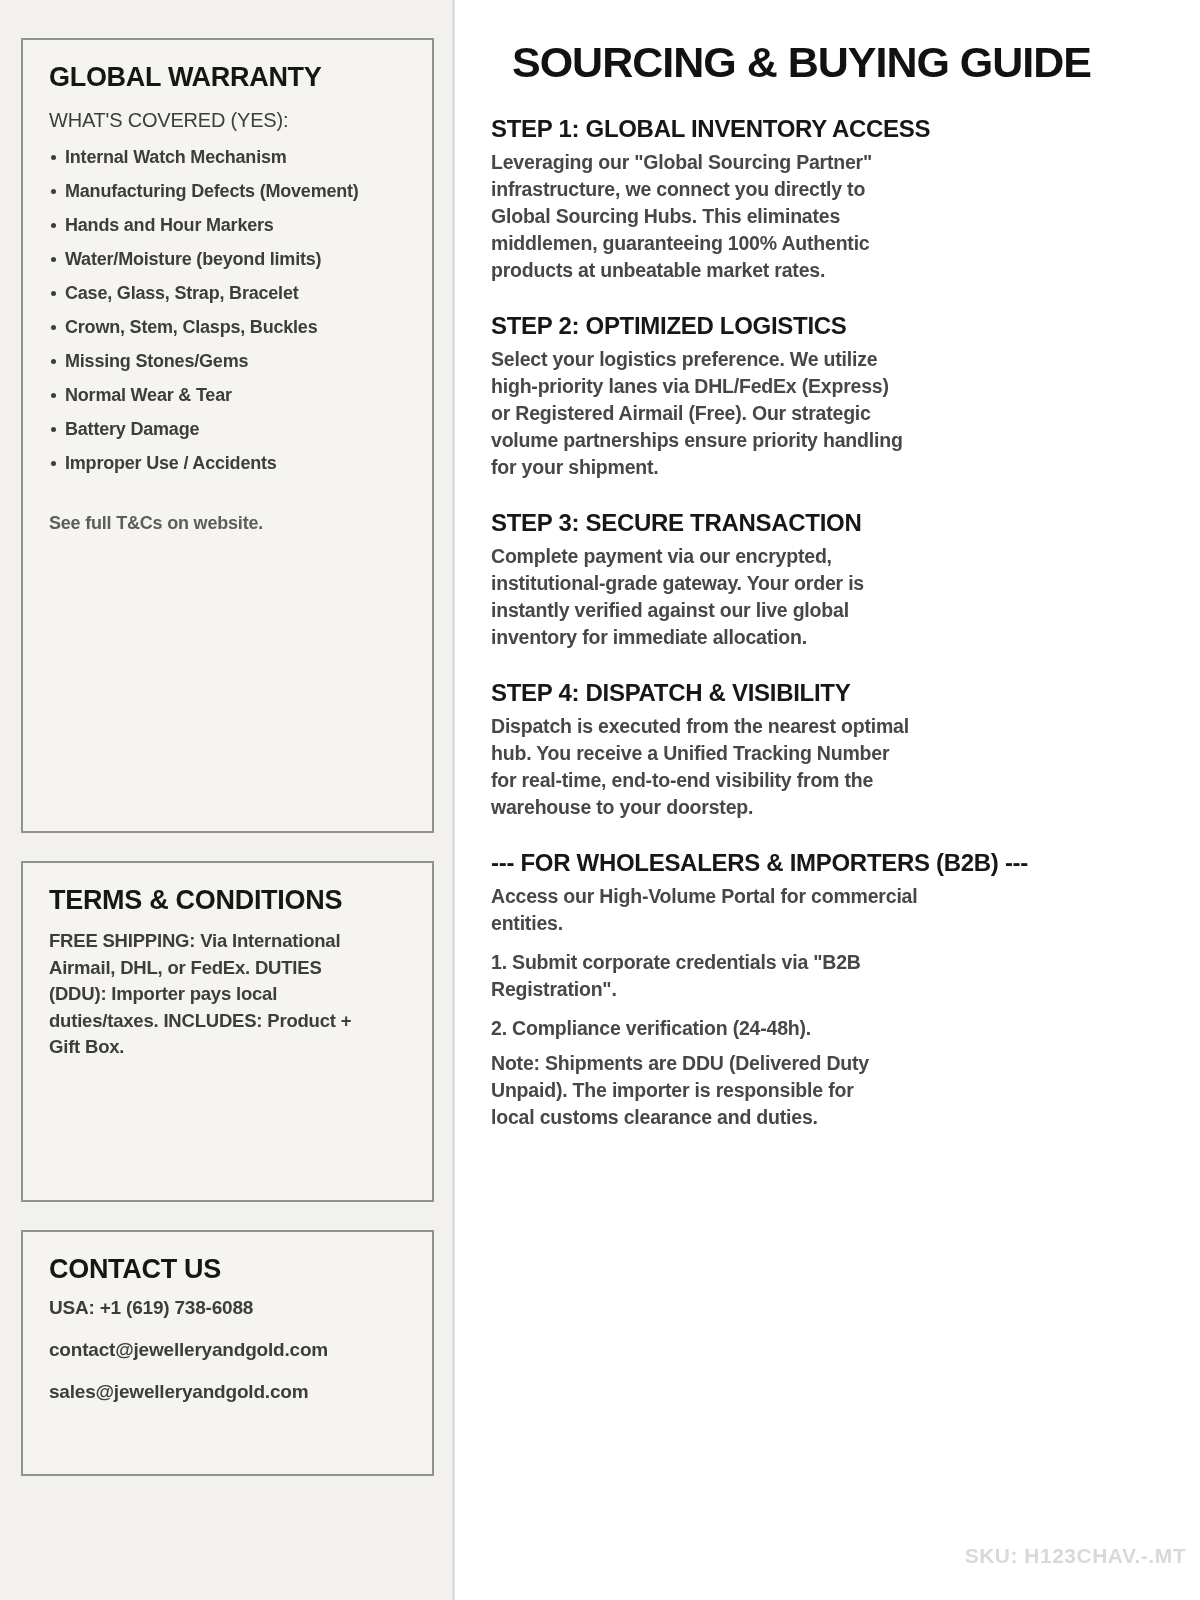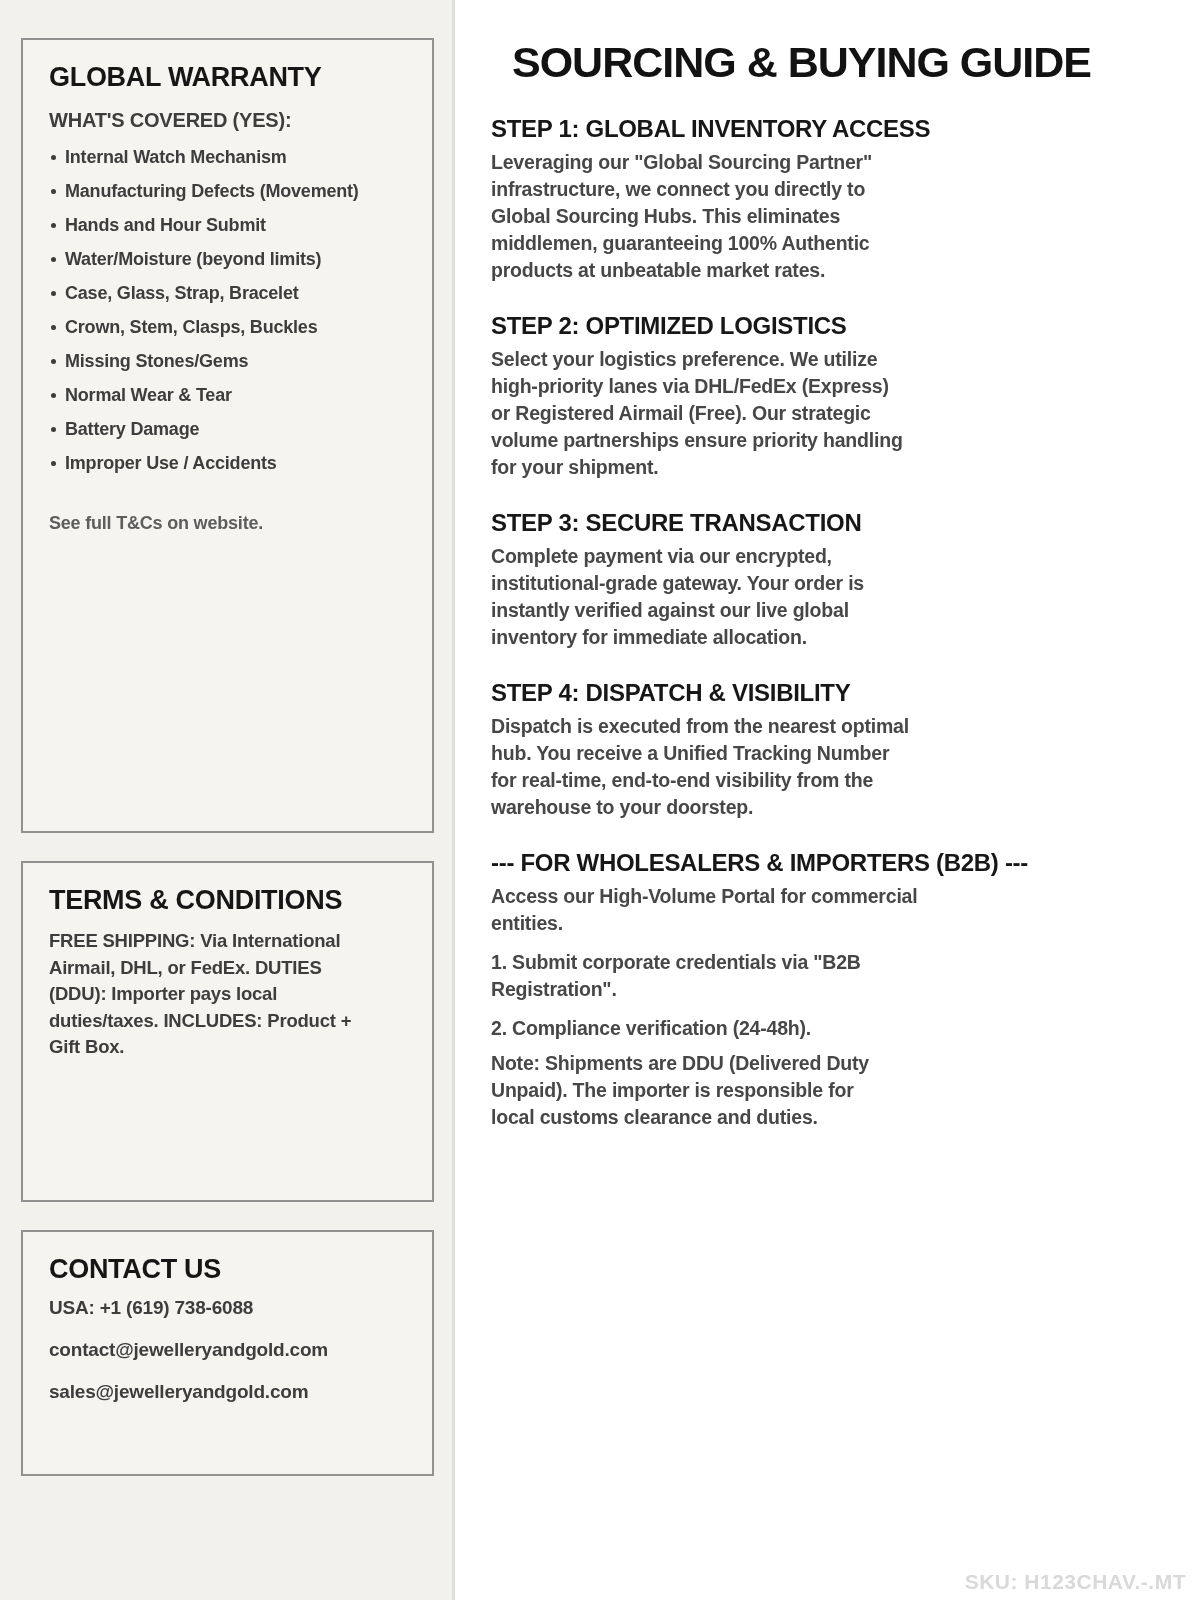--- a/index.html
+++ b/index.html
@@ -34,21 +34,21 @@
   }
   .box + .box{margin-top:28px;}
   .warranty-box{height:795px;}
   .terms-box{height:341px;}
   .contact-box{height:246px;}
   .box h2{
     font-size:27px;font-weight:bold;color:var(--heading_color);
     letter-spacing:-0.3px;margin:4px 0 12px 0;
   }
   .box h3{
-    font-size:20px;font-weight:bold;color:var(--text_color);
+    font-size:20px;font-weight:normal;color:var(--text_color);
     margin:16px 0 16px 0;letter-spacing:-0.2px;
   }
   .box h3.gap-top{margin-top:38px;}
   .bullet-list{list-style:none;}
   .bullet-list li{
     display:flex;align-items:flex-start;
     font-size:18px;font-weight:bold;color:var(--text_color);
     line-height:19px;margin-bottom:15px;letter-spacing:-0.2px;
   }
   .bullet-list .dot{
@@ -86,21 +86,21 @@
     margin:28px 0 6px 0;
   }
   .para{
     font-size:19.5px;font-weight:bold;color:var(--main_body_color);
     line-height:27px;letter-spacing:-0.2px;
   }
   .pre{white-space:pre-line;}
   .b2b-item{margin-top:12px;}
   .note{margin-top:8px;}
   .sku{
-    position:absolute;right:14px;bottom:6px;
+    position:absolute;right:14px;bottom:32px;
     font-size:21px;font-weight:bold;color:var(--sku_color);
     letter-spacing:0.5px;
   }
 </style>
 </head>
 <body>
 
 <div class="page">
 
   <aside class="sidebar">
@@ -112,21 +112,21 @@
           <li>
             <span class="dot"></span>
             <span class="li-text">Internal Watch Mechanism</span>
           </li>
           <li>
             <span class="dot"></span>
             <span class="li-text">Manufacturing Defects (Movement)</span>
           </li>
           <li>
             <span class="dot"></span>
-            <span class="li-text">Hands and Hour Submit</span>
+            <span class="li-text">Hands and Hour Markers</span>
           </li>
         </ul>
       <ul class="bullet-list">
           <li>
             <span class="dot"></span>
             <span class="li-text">Water/Moisture (beyond limits)</span>
           </li>
           <li>
             <span class="dot"></span>
             <span class="li-text">Case, Glass, Strap, Bracelet</span>

